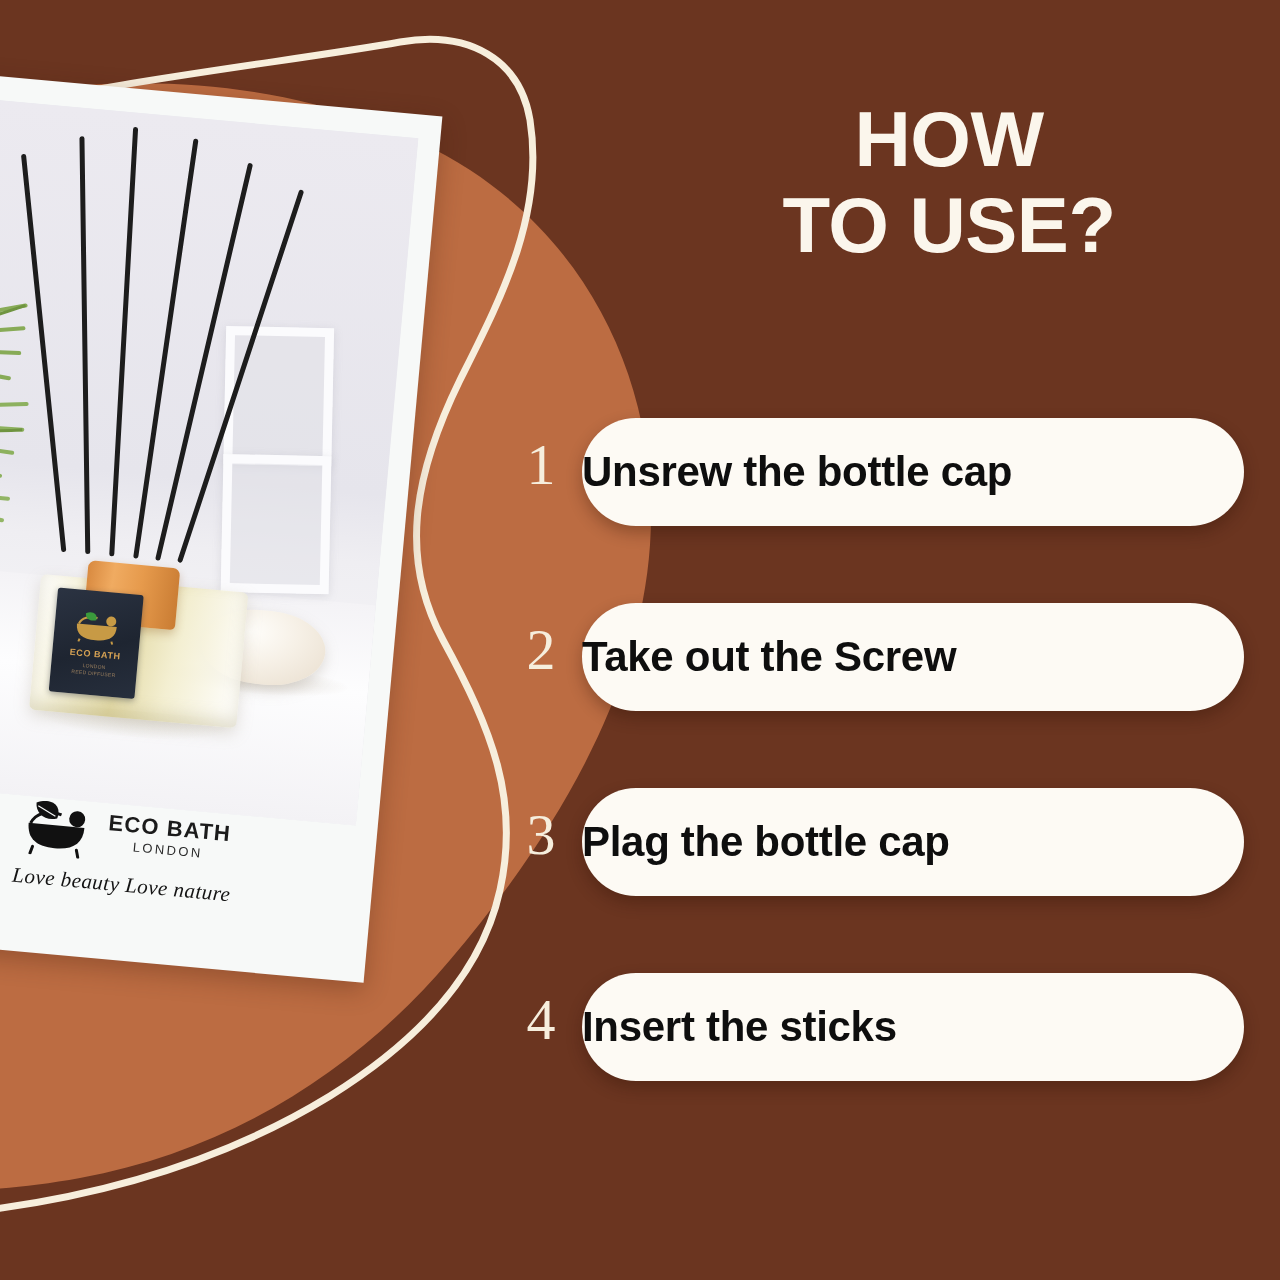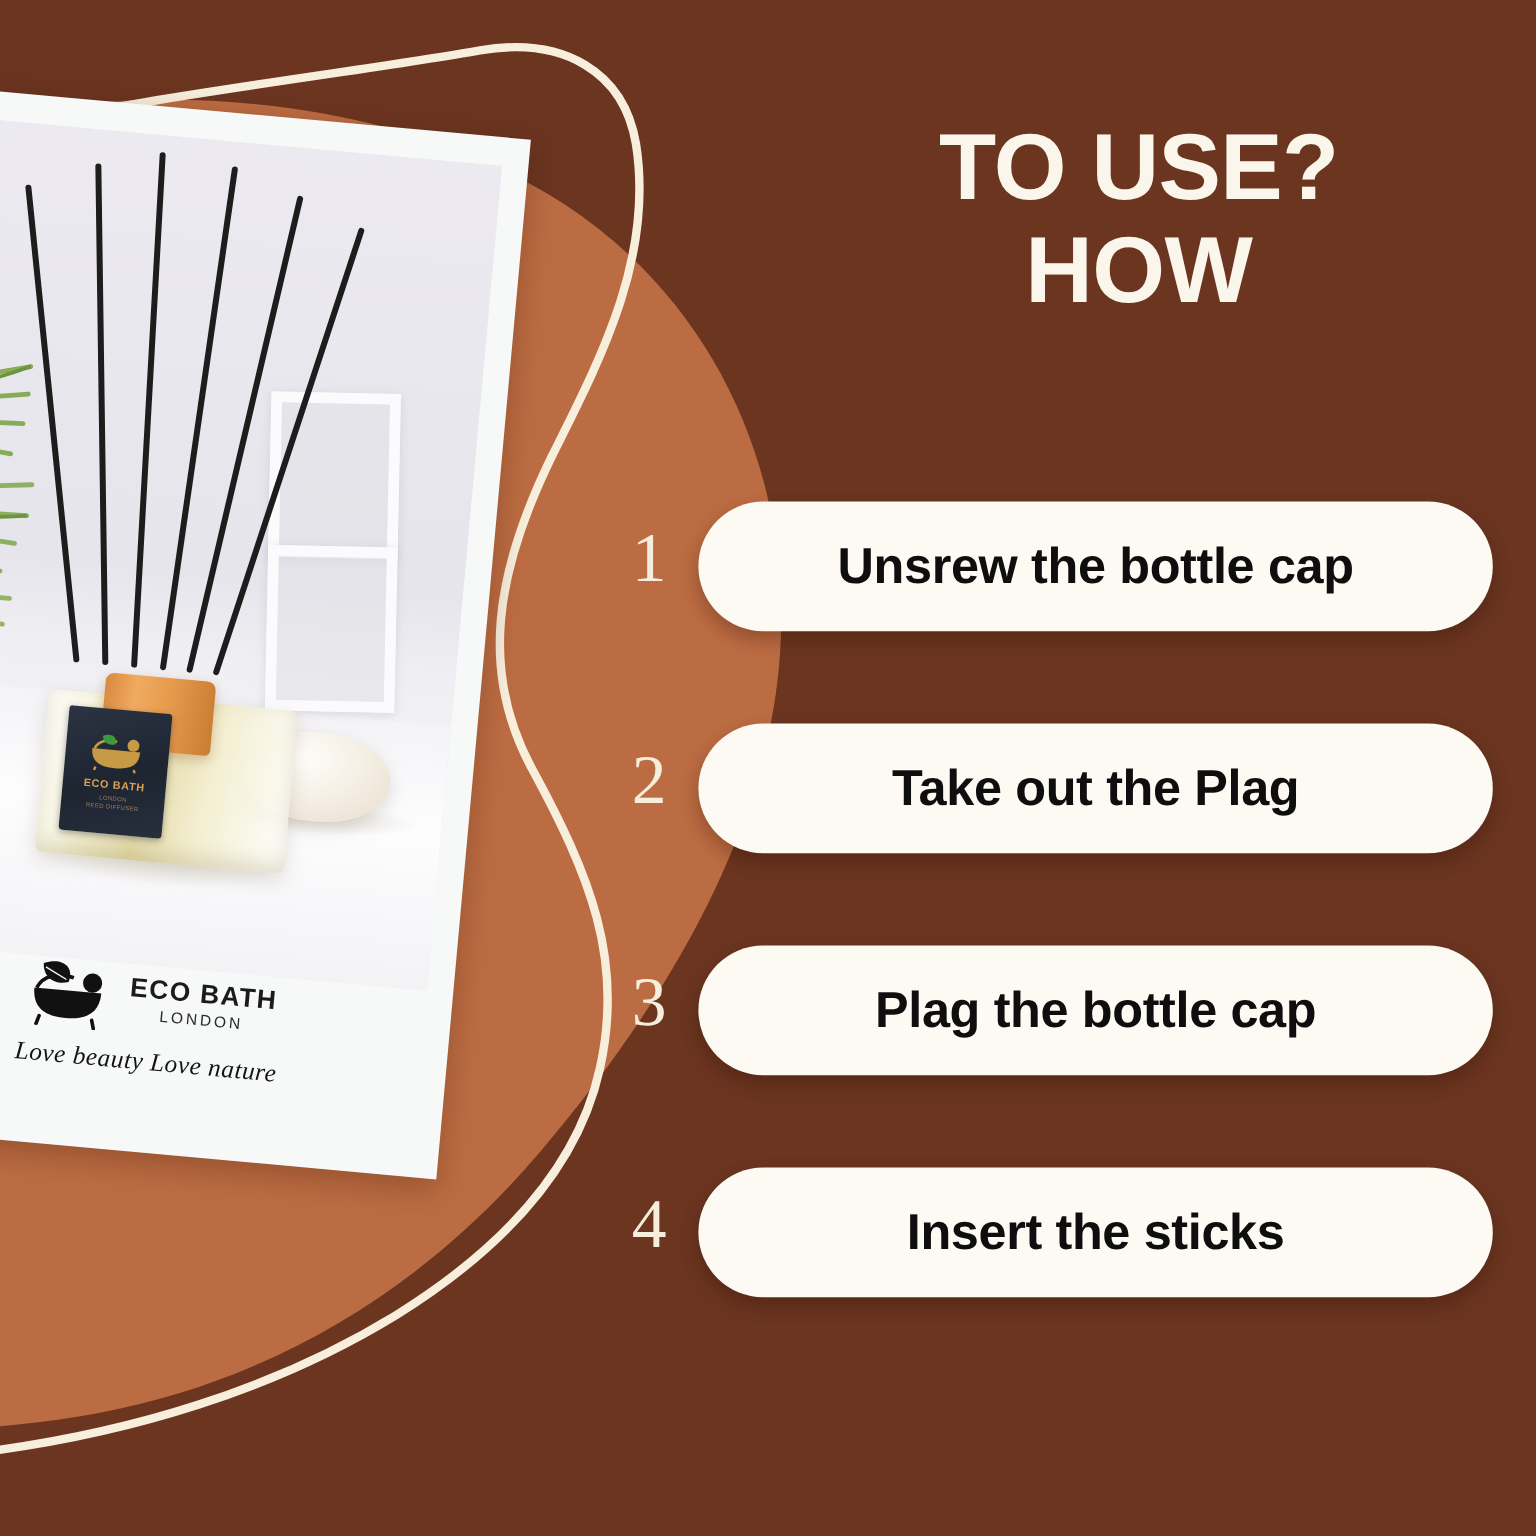--- a/index.html
+++ b/index.html
@@ -287,21 +287,21 @@
     line-height: 58px;
   }
   .step-pill {
     flex: 1 1 auto;
     height: 108px;
     border-radius: 56px;
     background: #FDFAF4;
     box-shadow: 0 7px 16px rgba(40,14,4,0.30);
     display: flex;
     align-items: center;
-    justify-content: center;
+    justify-content: flex-start;
     margin-right: 36px;
     margin-top: 14px;
   }
   .step-label {
     font-family: "Liberation Sans", sans-serif;
     font-weight: bold;
     font-size: 42px;
     color: #0E0E0E;
     letter-spacing: -0.3px;
     white-space: nowrap;
@@ -416,37 +416,37 @@
             <div class="logo-city">LONDON</div>
           </div>
         </div>
         <div class="logo-tagline">Love beauty Love nature</div>
       </div>
 
     </div>
   </div>
 
   <div class="title">
+    <span class="title-line">HOW</span>
     <span class="title-line">TO USE?</span>
-    <span class="title-line">HOW</span>
   </div>
 
   <div class="steps">
 
     <div class="step">
       <div class="step-num">1</div>
       <div class="step-pill">
         <span class="step-label">Unsrew the bottle cap</span>
       </div>
     </div>
 
     <div class="step">
       <div class="step-num">2</div>
       <div class="step-pill">
-        <span class="step-label">Take out the Plag</span>
+        <span class="step-label">Take out the Screw</span>
       </div>
     </div>
 
     <div class="step">
       <div class="step-num">3</div>
       <div class="step-pill">
         <span class="step-label">Plag the bottle cap</span>
       </div>
     </div>
 

